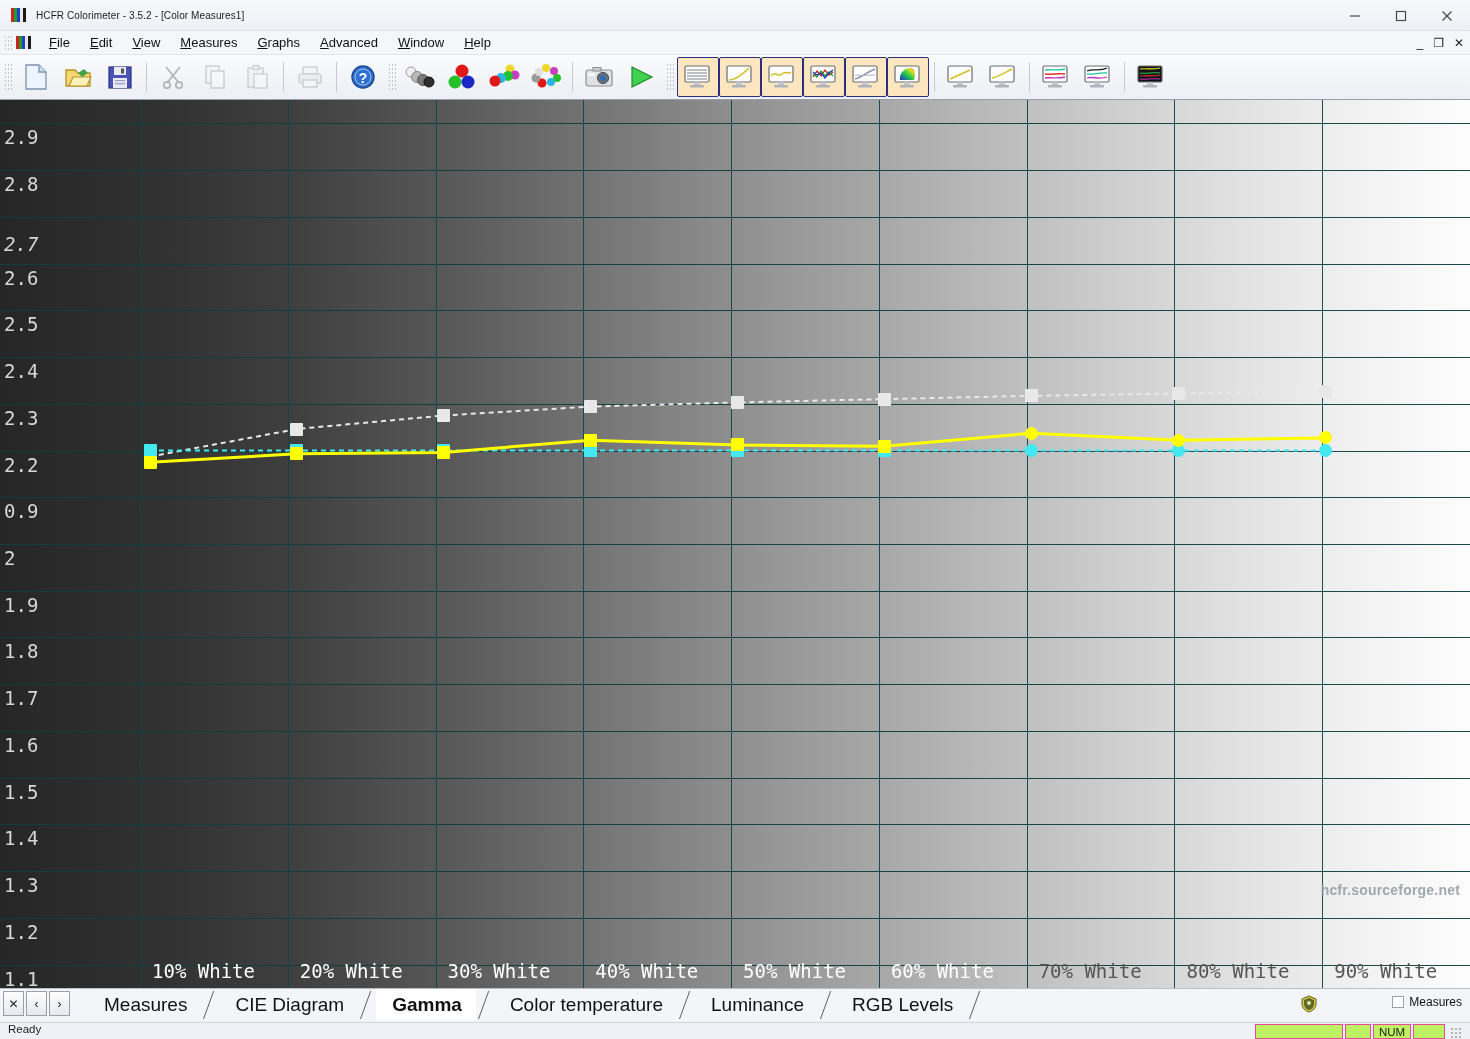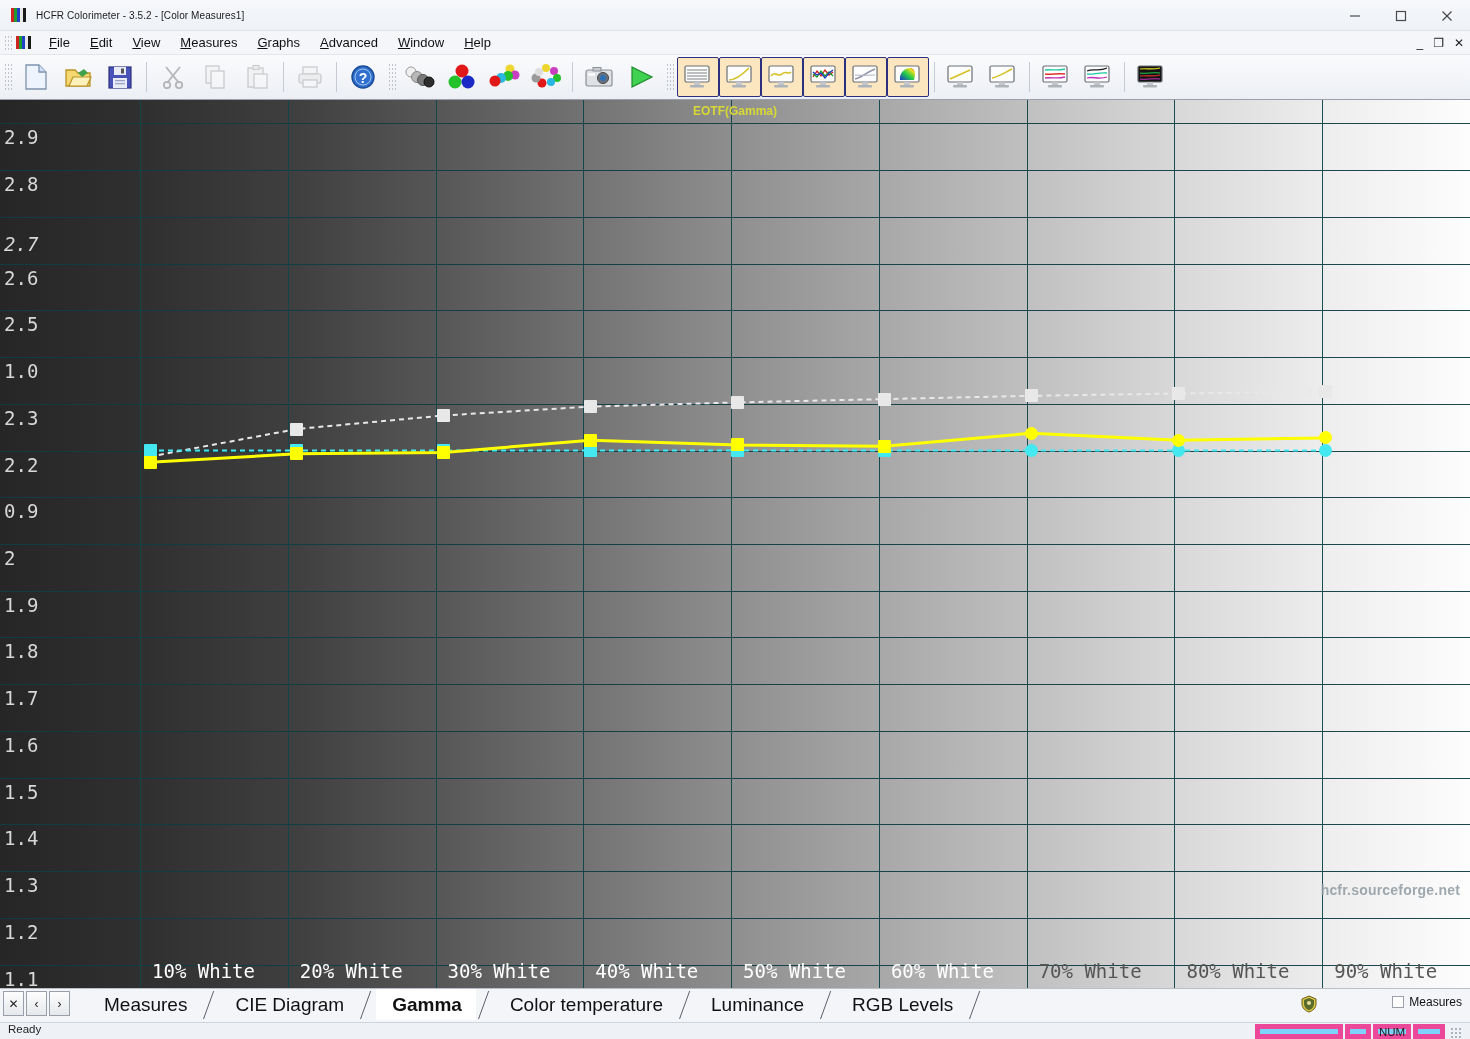--- a/index.html
+++ b/index.html
@@ -102,21 +102,21 @@
             font-size:12px; color:#111; }
   .refchk { width:12px; height:12px; background:#fff; border:1px solid #9aa0ab; }
   .shield { position:absolute; right:152px; top:6px; width:18px; height:18px; }
 
   
   .statusbar { position:absolute; left:0; top:1022px; width:1470px; height:30px;
                background:#eef1f6; border-top:1px solid #cfd3da;
                display:flex; align-items:flex-start; font-size:11.5px; color:#1c1c1c; }
   .sb-ready { margin-left:8px; }
   .sb-panes { position:absolute; right:8px; top:1px; height:15px; display:flex; gap:2px; }
-  .sb-pane { height:15px; border:5px solid #ec4899; background:#7dd3fc; display:flex;
+  .sb-pane { height:15px; border:1px solid #ec4899; background:#bef264; display:flex;
              align-items:center; justify-content:center; font-size:11.5px; color:#1c1c1c; }
   .sb-grip { width:12px; height:12px; margin-left:3px; margin-top:3px;
              background-image:radial-gradient(#aeb3bb 40%, transparent 41%);
              background-size:4px 4px; }
 </style>
 </head>
 <body>
 
 <div id="app">
 
@@ -522,21 +522,21 @@
         <div class="marker rnd" style="left: 1031.25px; top: 333.234px; background: rgb(255, 255, 0);"></div>
         <div class="marker rnd" style="left: 1178.12px; top: 340.244px; background: rgb(255, 255, 0);"></div>
         <div class="marker rnd" style="left: 1325px; top: 337.907px; background: rgb(255, 255, 0);"></div>
       </div>
     <div id="ylabels">
         <div class="ylabel" style="top: 26.3684px;">2.9</div>
         <div class="ylabel" style="top: 73.1053px;">2.8</div>
         <div class="ylabel" style="top: 133px; font-style: italic;">2.7</div>
         <div class="ylabel" style="top: 166.579px;">2.6</div>
         <div class="ylabel" style="top: 213.316px;">2.5</div>
-        <div class="ylabel" style="top: 260.053px;">1.0</div>
+        <div class="ylabel" style="top: 260.053px;">2.4</div>
         <div class="ylabel" style="top: 306.789px;">2.3</div>
         <div class="ylabel" style="top: 353.526px;">2.2</div>
         <div class="ylabel" style="top: 400.263px;">0.9</div>
         <div class="ylabel" style="top: 447px;">2</div>
         <div class="ylabel" style="top: 493.737px;">1.9</div>
         <div class="ylabel" style="top: 540.474px;">1.8</div>
         <div class="ylabel" style="top: 587.211px;">1.7</div>
         <div class="ylabel" style="top: 633.947px;">1.6</div>
         <div class="ylabel" style="top: 680.684px;">1.5</div>
         <div class="ylabel" style="top: 727.421px;">1.4</div>
@@ -550,21 +550,20 @@
         <div class="xlabel" style="left: 447.556px; color: rgb(255, 255, 255);">30% White</div>
         <div class="xlabel" style="left: 595.333px; color: rgb(255, 255, 255);">40% White</div>
         <div class="xlabel" style="left: 743.111px; color: rgb(255, 255, 255);">50% White</div>
         <div class="xlabel" style="left: 890.889px; color: rgb(255, 255, 255);">60% White</div>
         <div class="xlabel" style="left: 1038.67px; color: rgb(85, 85, 85);">70% White</div>
         <div class="xlabel" style="left: 1186.44px; color: rgb(85, 85, 85);">80% White</div>
         <div class="xlabel" style="left: 1334.22px; color: rgb(85, 85, 85); margin-top: 31px;">90% White</div>
       </div>
     <div class="watermark">hcfr.sourceforge.net</div>
   </div>
-  <div class="gtitle">EOTF(Gamma)</div>
 
   <div class="tabbar">
     <div class="navbtns">
       <div class="navbtn">✕</div>
       <div class="navbtn">‹</div>
       <div class="navbtn">›</div>
     </div>
     <div class="tabs">
       <div class="tab">Measures</div>
       <div class="tabsep"></div>

